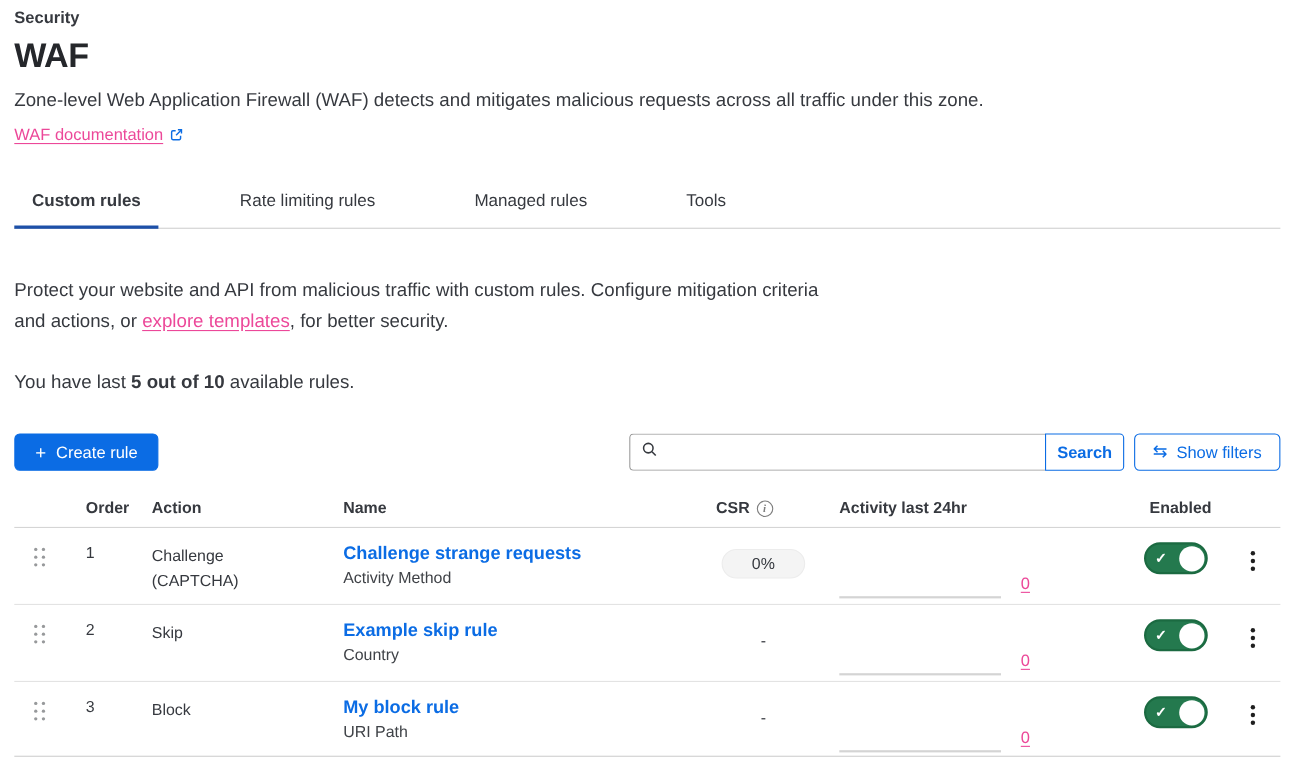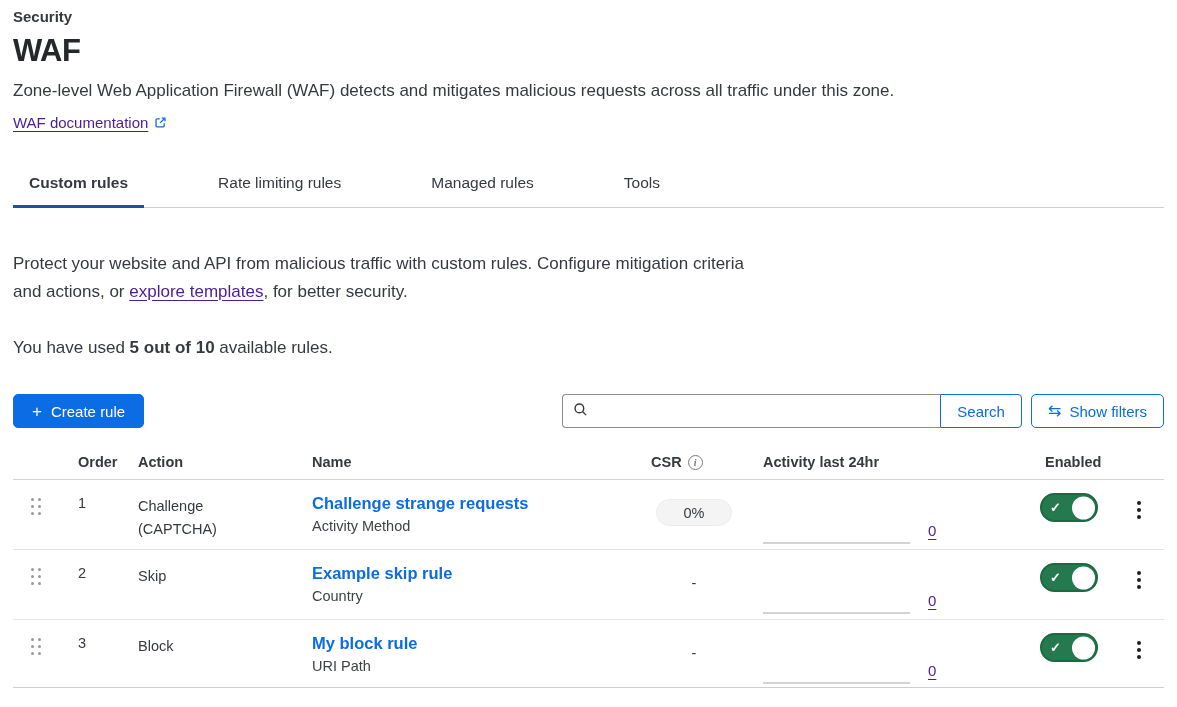--- a/index.html
+++ b/index.html
@@ -10,21 +10,21 @@
     color: #36393f;
   }
   .page { padding: 8px 13px 16px 13px; width: 1177px; }
 
   
   .eyebrow { font-size: 15px; font-weight: 600; color: #36393f; }
   .page-title { font-size: 31px; font-weight: 700; color: #25272b; margin-top: 8px; letter-spacing: -0.5px; }
   .page-desc { font-size: 17px; margin-top: 12px; color: #36393f; }
   .doc-link-row { margin-top: 13px; }
   a, .link {
-    color: #4c1d95; text-decoration: underline; cursor: pointer;
+    color: #ec4899; text-decoration: underline; cursor: pointer;
     text-underline-offset: 3px;
   }
   .doc-link { font-size: 15px; display: inline-flex; align-items: center; gap: 6px; }
   .ext-icon svg { display: block; }
 
   
   .tabs { margin-top: 32px; border-bottom: 1px solid #d0d0d0; display: flex; gap: 48px; }
   .tab {
     font-size: 15.5px; color: #36393f; padding: 10px 16px 13px 16px;
     cursor: pointer; border-bottom: 3px solid transparent; margin-bottom: -1px;
@@ -55,21 +55,21 @@
   .search-box input {
     border: none; outline: none; flex: 1; font-size: 15px; font-family: inherit;
     color: #36393f; margin-left: 8px; background: transparent;
   }
   .search-box input::placeholder { color: #4f5357; }
   .btn-outline {
     background: #fff; color: #0b6ce4; border: 1px solid #0b6ce4;
     font-size: 15px; font-family: inherit; height: 34px; padding: 0 16px;
     display: inline-flex; align-items: center; gap: 8px; cursor: pointer;
   }
-  .btn-search { border-radius: 0 4px 4px 0; width: 82px; justify-content: center; }
+  .btn-search { border-radius: 0 4px 4px 0; width: 72px; justify-content: center; font-weight: bold; }
   .btn-filters { border-radius: 5px; margin-left: 9px; }
   .swap-glyph { font-size: 16px; line-height: 1; }
 
   
   .rules-table { margin-top: 26px; }
   .grid-row {
     display: grid;
     grid-template-columns: 52px 60px 174px 339px 112px 283px 80px 1fr;
     align-items: start;
   }
@@ -150,21 +150,21 @@
 
   <div class="tabs">
     <div class="tab active">Custom rules</div>
     <div class="tab">Rate limiting rules</div>
     <div class="tab">Managed rules</div>
     <div class="tab">Tools</div>
   </div>
 
   <p class="intro"><span>Protect your website and API from malicious traffic with custom rules. Configure mitigation criteria and actions, or </span><a class="link">explore templates</a><span>, for better security.</span></p>
 
-  <p class="usage"><span>You have used </span><b>5 out of 10</b><span> available rules.</span></p>
+  <p class="usage"><span>You have last </span><b>5 out of 10</b><span> available rules.</span></p>
 
   <div class="toolbar">
     <button class="btn-primary">
       <span class="plus">+</span>
       <span>Create rule</span>
     </button>
     <div class="search-group">
       <div class="search-box">
         <span>
           <svg width="15" height="15" viewBox="0 0 16 16" fill="none" stroke="#36393f" stroke-width="1.5">

